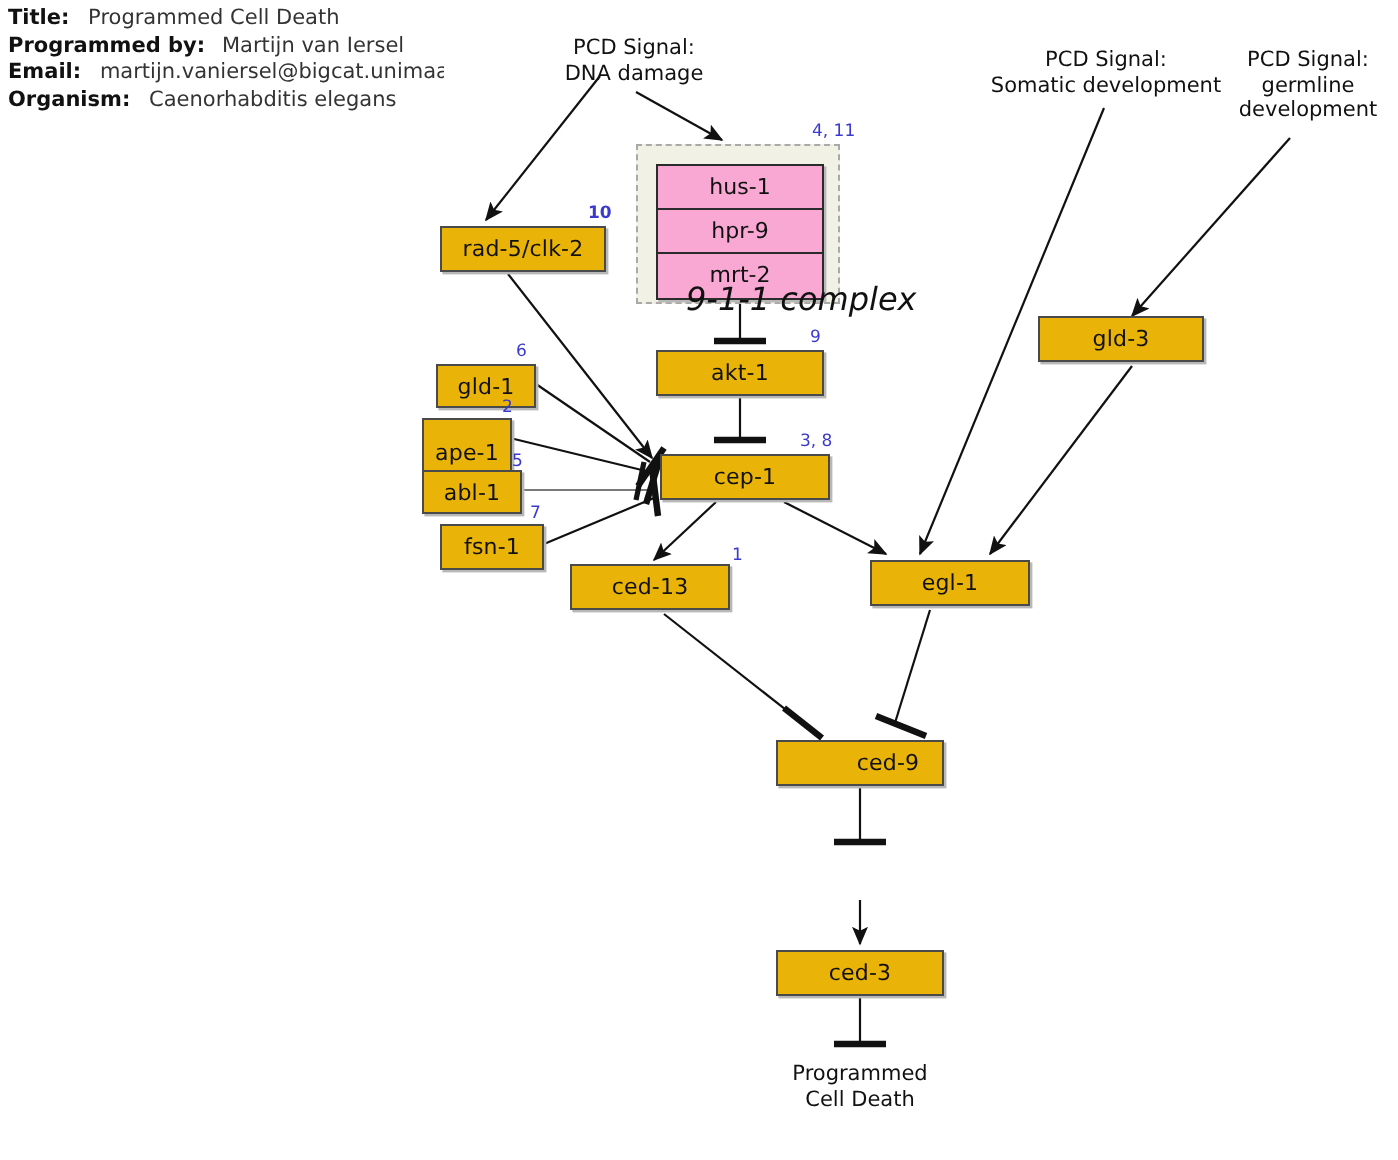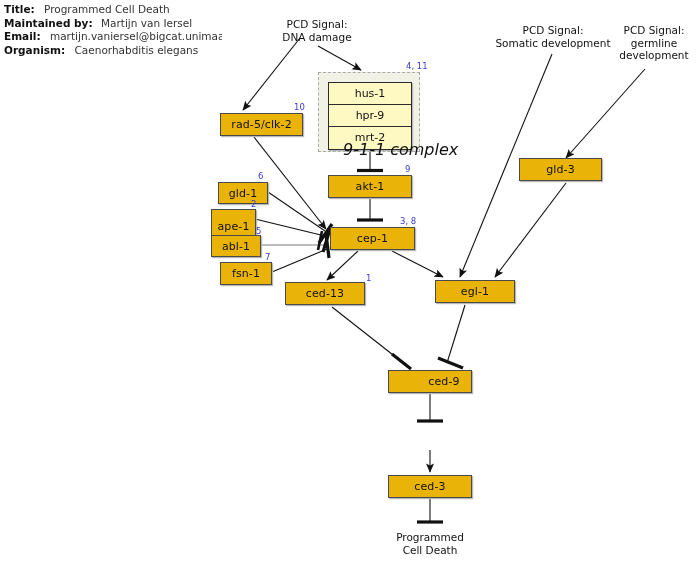--- a/index.html
+++ b/index.html
@@ -41,21 +41,21 @@
     margin-left:16px;
   }
   .stack{
     position:absolute;box-sizing:border-box;
     border:1px solid #2b2b2b;background:#fff;
     box-shadow:1.2px 1.2px 0 0 #b8b8b8;
   }
   .stack .cell{
     box-sizing:border-box;height:22px;line-height:22px;
     text-align:center;font-size:11px;color:#111;
-    border-bottom:1px solid #2b2b2b;background:#fef9c3;
+    border-bottom:1px solid #2b2b2b;background:#f9a8d4;
   }
   .stack .cell:last-child{border-bottom:none;}
 
   
   .refnum{
     position:absolute;font-size:8.5px;color:#3a3ad0;
     white-space:nowrap;line-height:9px;
   }
 
   
@@ -68,21 +68,21 @@
 <body>
 
 <div id="canvas">
 
   <div class="meta">
     <div class="row">
       <span class="k">Title:</span>
       <span class="v" style="margin-left:6px">Programmed Cell Death</span>
     </div>
     <div class="row">
-      <span class="k">Maintained by:</span>
+      <span class="k">Programmed by:</span>
       <span class="v" style="margin-left:5px">Martijn van Iersel</span>
     </div>
     <div class="row clip">
       <span class="k">Email:</span>
       <span class="v" style="margin-left:6px">martijn.vaniersel@bigcat.unimaas.nl</span>
     </div>
     <div class="row">
       <span class="k">Organism:</span>
       <span class="v" style="margin-left:6px">Caenorhabditis elegans</span>
     </div>
@@ -177,21 +177,21 @@
 
   <div class="node" style="left:435px;top:280px;width:80px;height:23px;">egl-1</div>
 
   <div class="node" style="left:388px;top:370px;width:84px;height:23px;padding-left:28px;">ced-9</div>
   <div class="node" style="left:388px;top:475px;width:84px;height:23px;">ced-3</div>
 
   <div class="flabel" style="left:378px;top:531px;width:104px;">Programmed
 Cell Death</div>
 
   <div class="refnum" style="left:406px;top:62px;">4, 11</div>
-  <div class="refnum" style="left:294px;top:103px;">10</div>
+  <div class="refnum" style="left:294px;top:103px;font-weight:bold;">10</div>
   <div class="refnum" style="left:405px;top:165px;">9</div>
   <div class="refnum" style="left:258px;top:172px;">6</div>
   <div class="refnum" style="left:251px;top:200px;">2</div>
   <div class="refnum" style="left:256px;top:227px;">5</div>
   <div class="refnum" style="left:265px;top:253px;">7</div>
   <div class="refnum" style="left:400px;top:217px;">3, 8</div>
   <div class="refnum" style="left:366px;top:274px;">1</div>
 
 </div>
 

